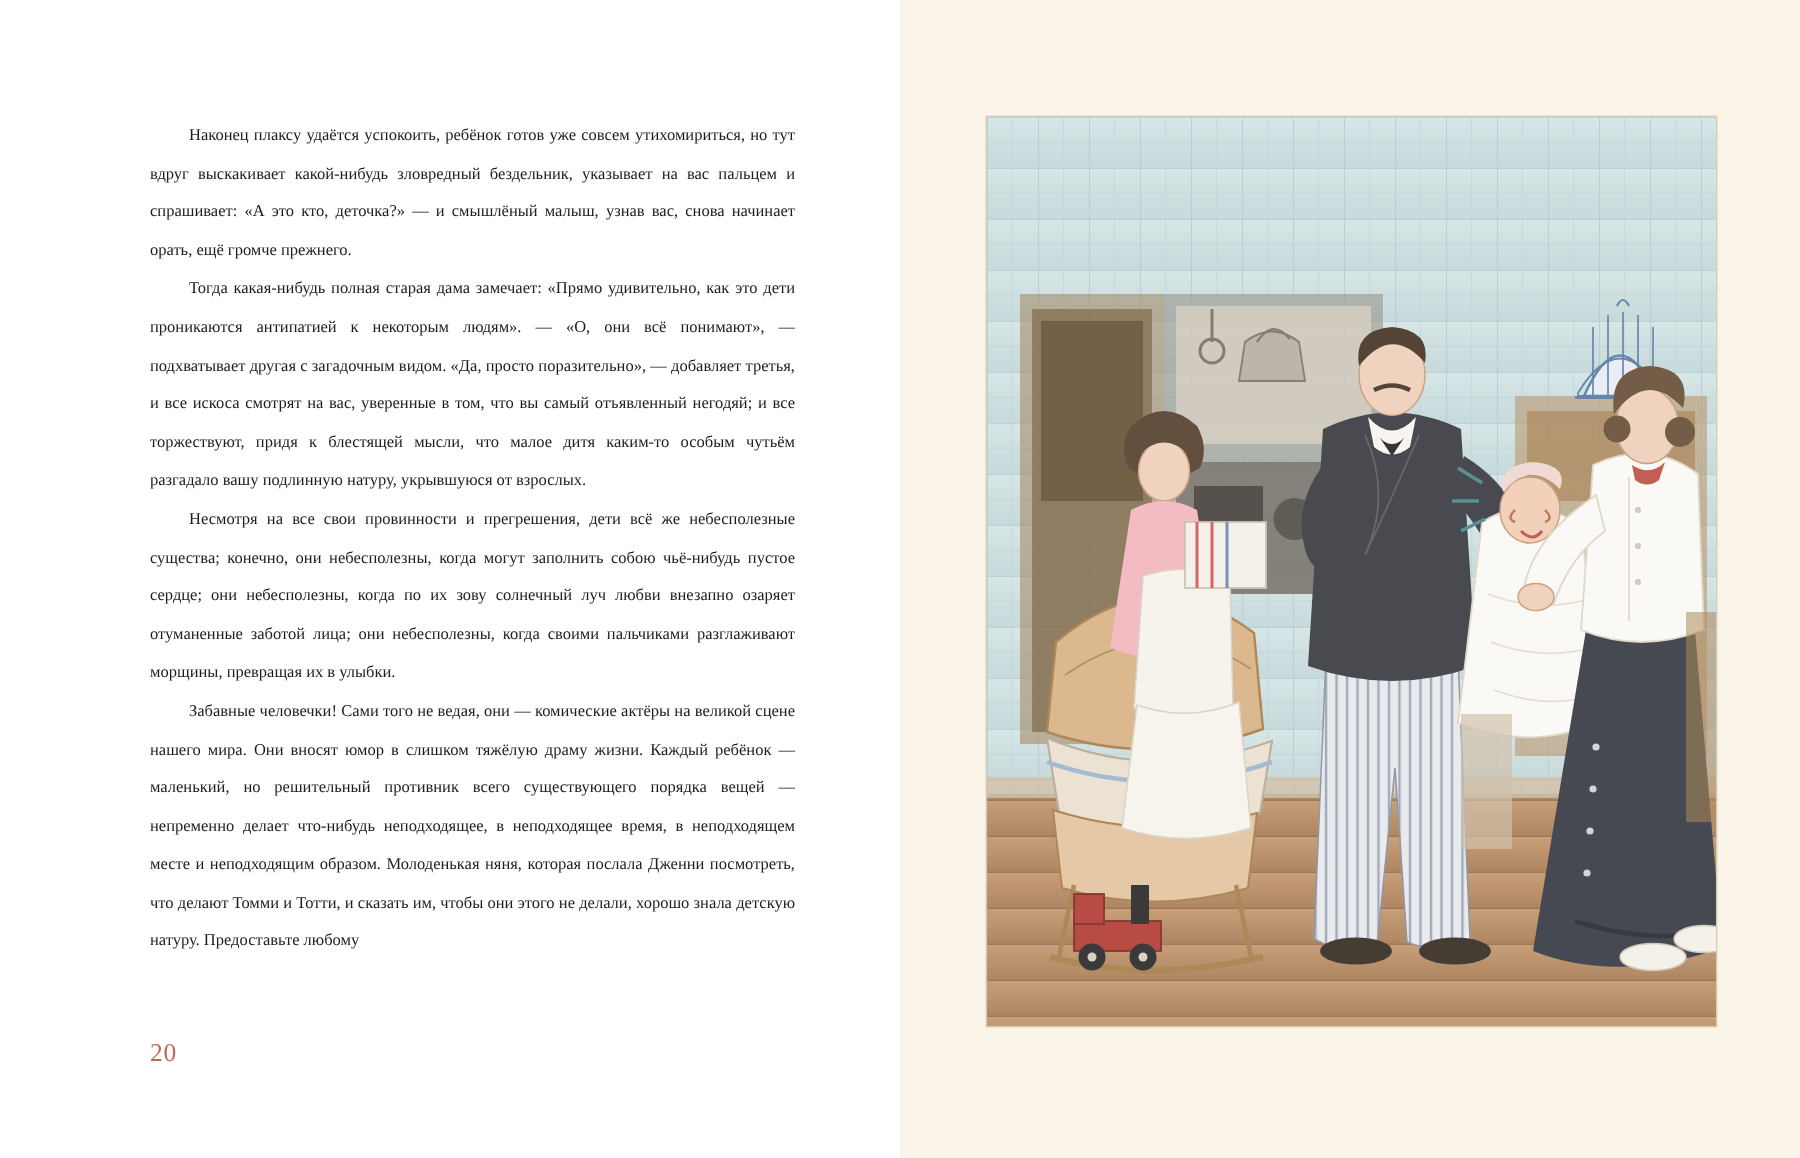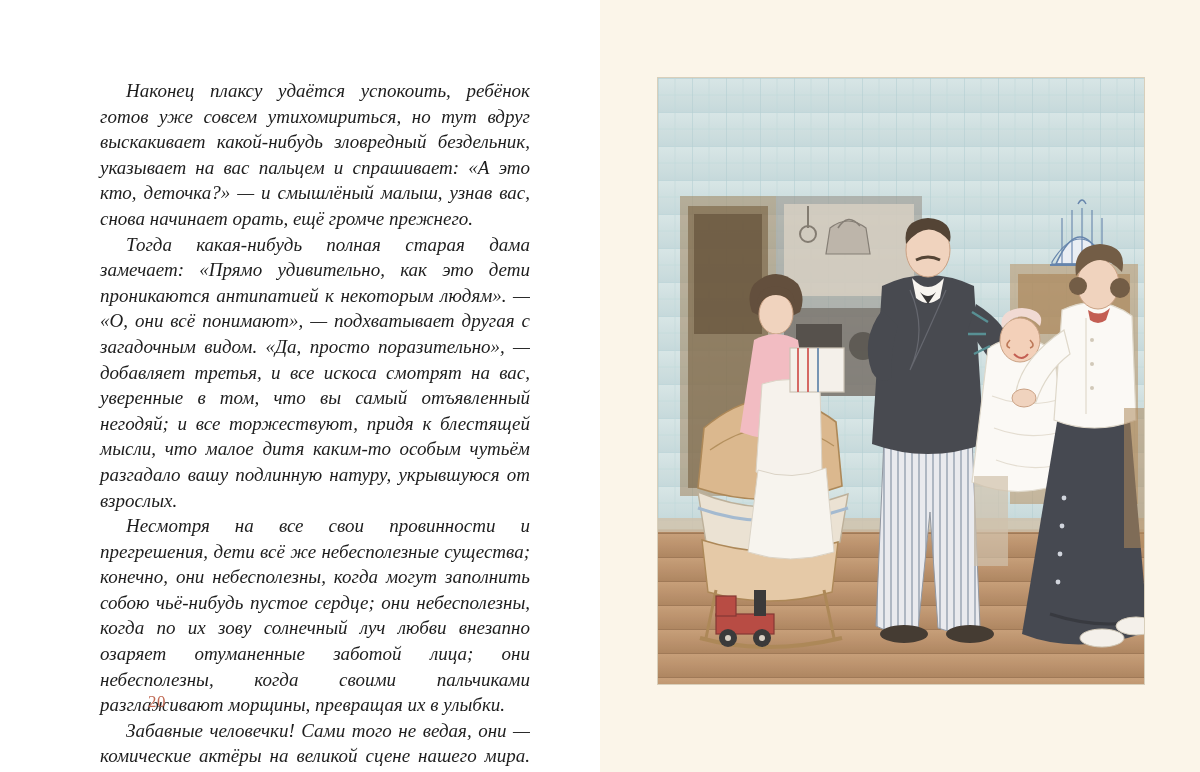--- a/index.html
+++ b/index.html
@@ -34,38 +34,36 @@
   .text-column {
     position: absolute;
     left: 100px;
     top: 78px;
     width: 430px;
   }
   .para {
     margin: 0 0 0 0;
     text-indent: 26px;
     text-align: justify;
-    font-size: 19px;
+    font-size: 11px;
     line-height: 25.6px;
     color: #1d1d1d;
     font-family: "Liberation Serif", serif;
     hyphens: auto;
-    font-style: italic;
     -webkit-hyphens: auto;
   }
   .page-number {
     position: absolute;
     left: 100px;
     top: 692px;
     width: 60px;
     font-size: 17px;
     color: #c06a54;
     letter-spacing: 0.5px;
     font-family: "Liberation Serif", serif;
-    margin-left: 48px;
   }
 
   
   .illus-frame {
     position: absolute;
     left: 52px;
     top: 72px;
     width: 498px;
     height: 618px;
     background: #fbf5e9;

